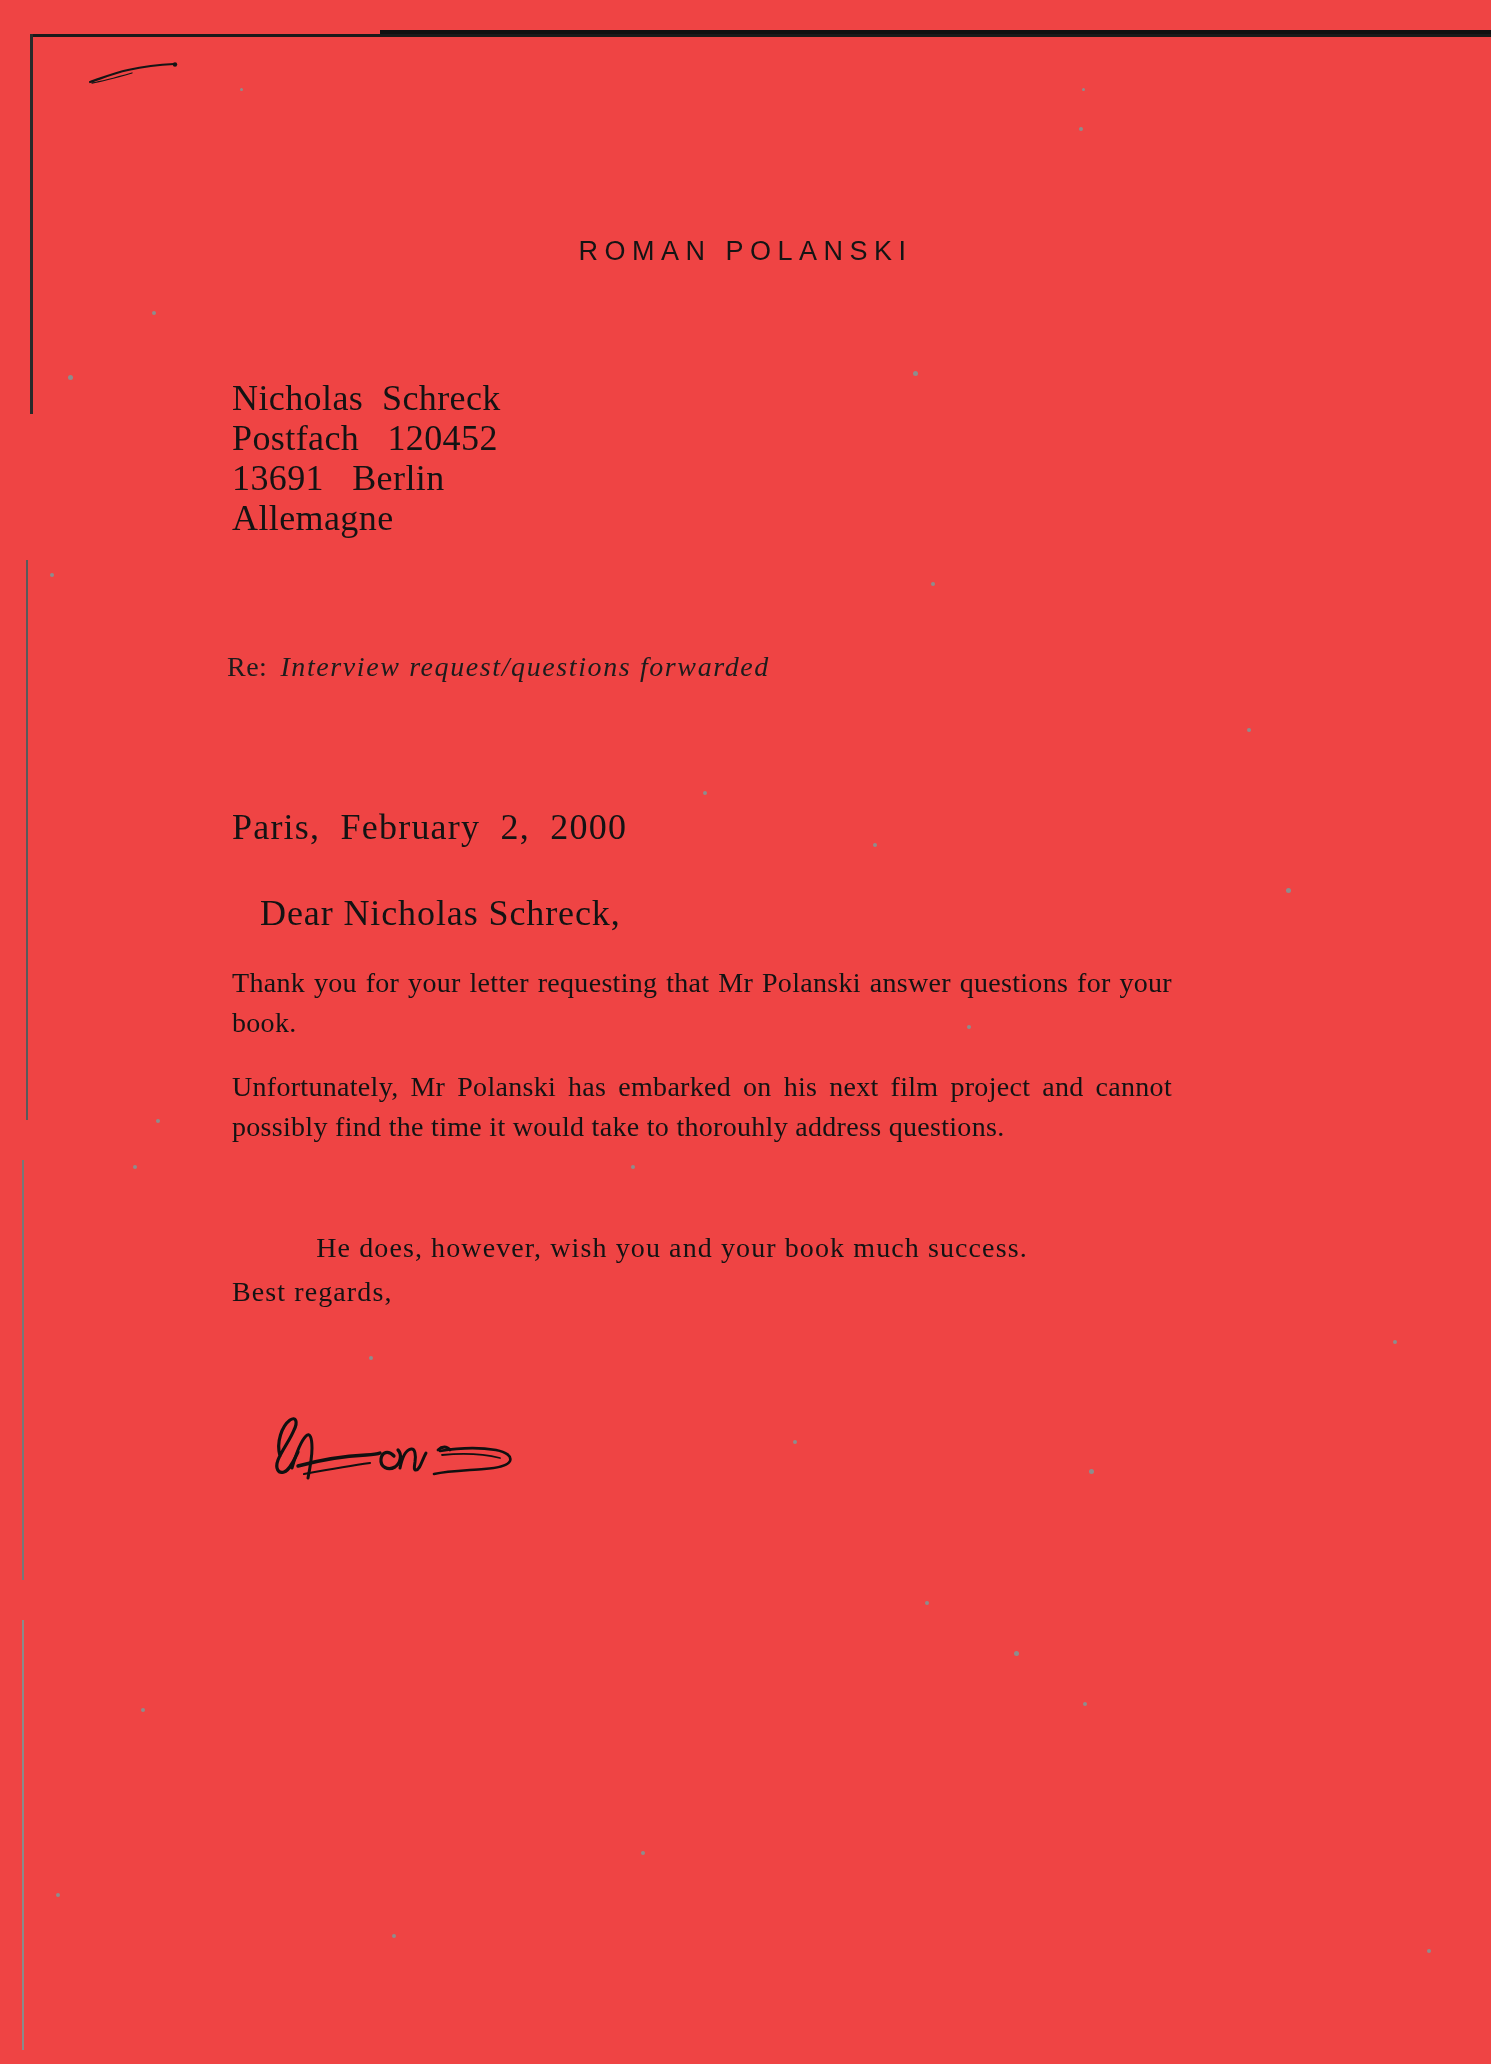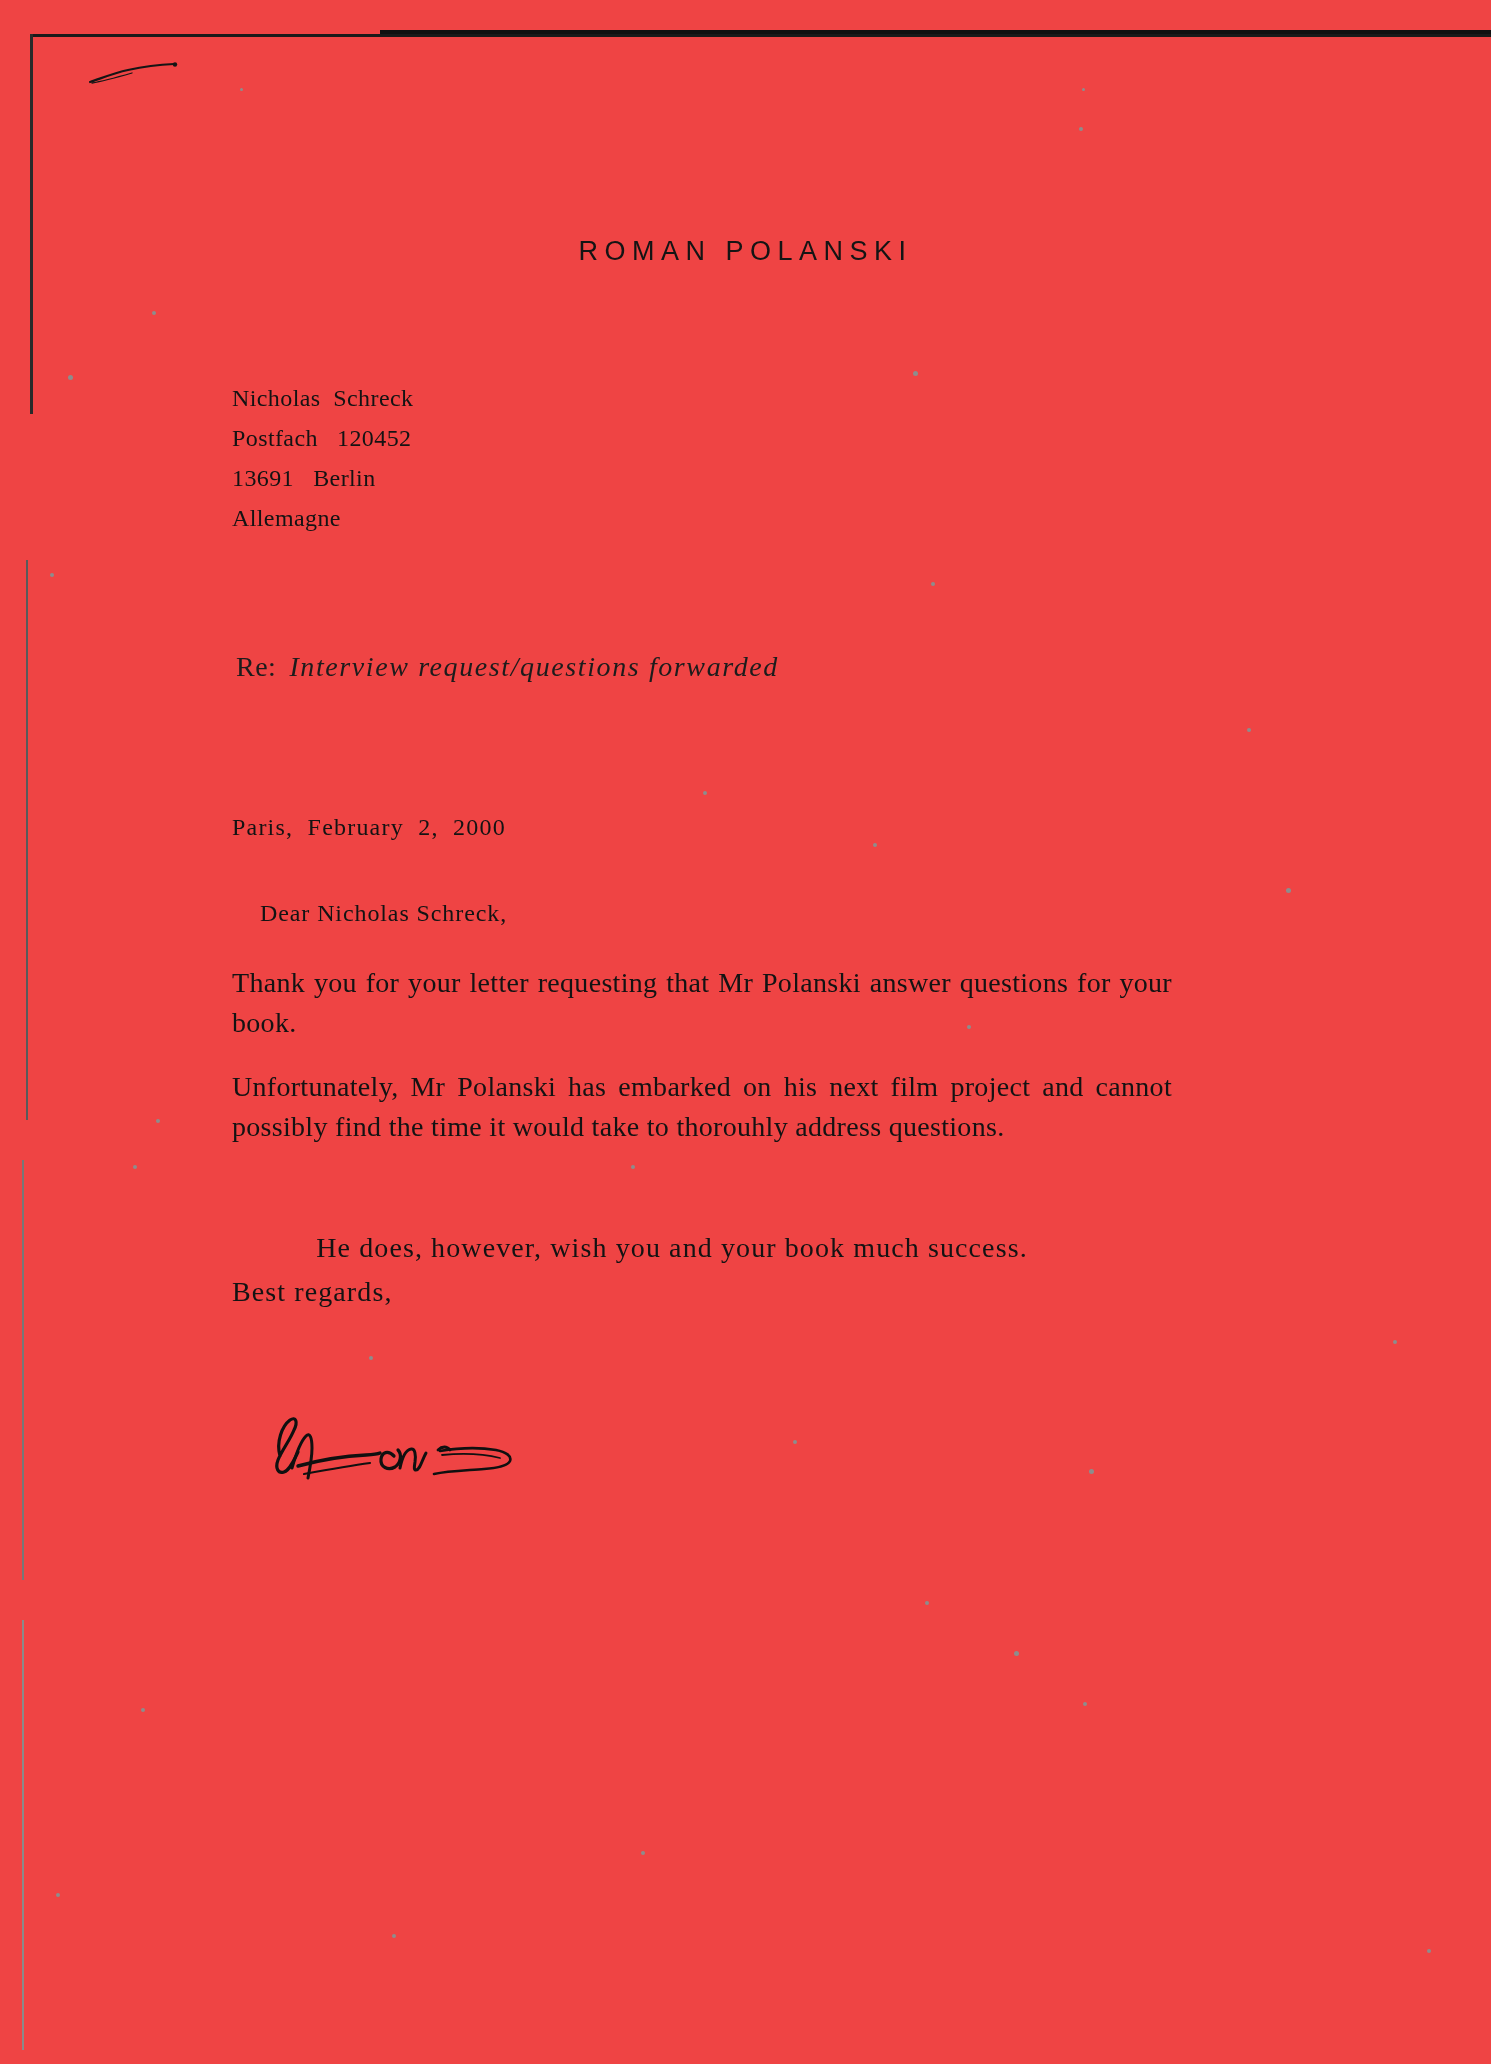--- a/index.html
+++ b/index.html
@@ -78,38 +78,38 @@
     font-family: "Liberation Sans", "DejaVu Sans", sans-serif;
     font-size: 27px;
     letter-spacing: 6.5px;
     color: #141414;
     font-weight: 400;
   }
 
   
   .tblock {
     position: absolute;
-    font-size: 24px;
+    font-size: 36px;
     line-height: 40px;
     color: #131313;
     letter-spacing: 0.4px;
   }
 
   .addressee {
     left: 232px;
     top: 378px;
     width: 560px;
   }
   .addressee .ln {
     white-space: pre;
   }
 
   .re-line {
     position: absolute;
-    left: 236px;
+    left: 227px;
     top: 651px;
     font-size: 28px;
     color: #1c1c1c;
     white-space: nowrap;
   }
   .re-label {
     font-style: normal;
     letter-spacing: 0.5px;
   }
   .re-subject {

